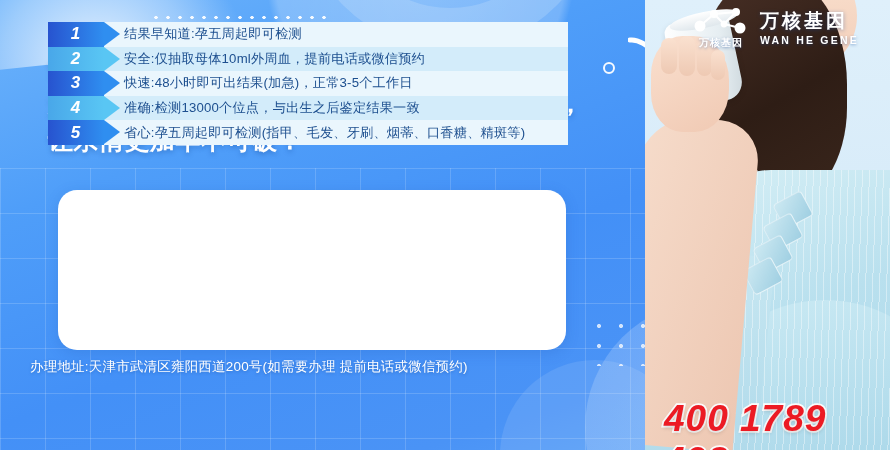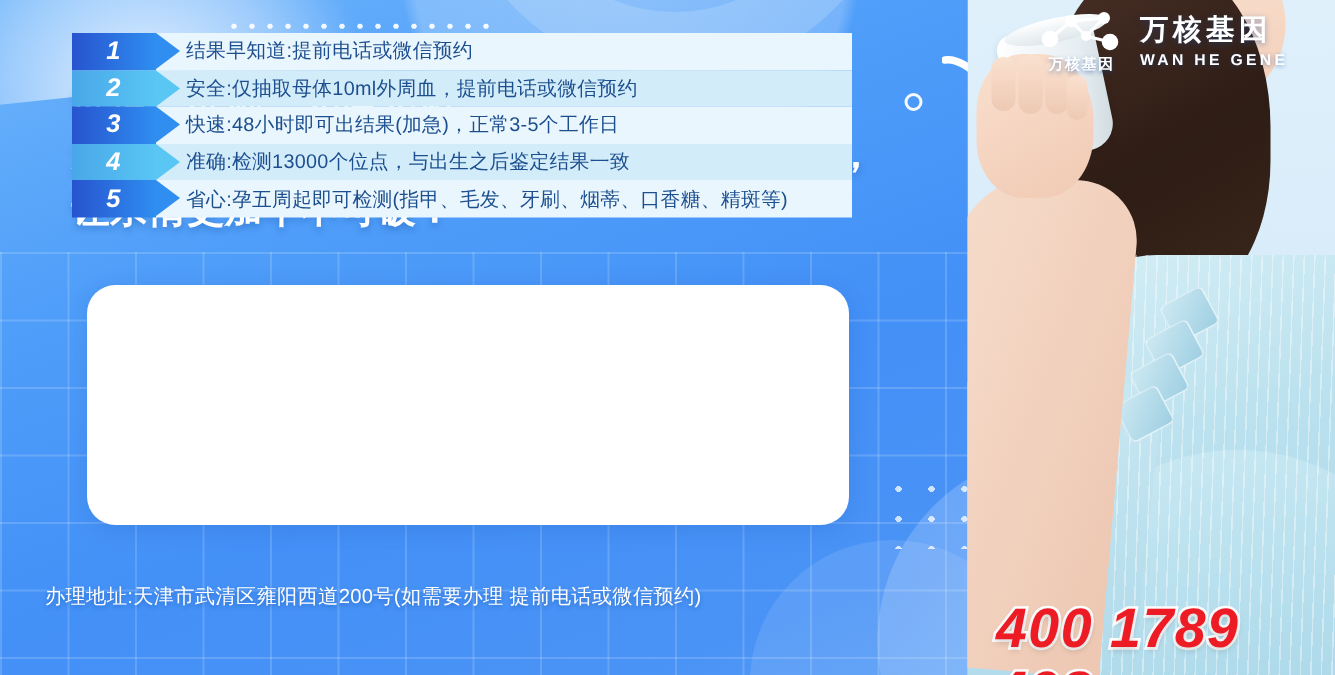--- a/index.html
+++ b/index.html
@@ -159,21 +159,21 @@
   .frow.odd .fnum{background:linear-gradient(90deg,#2753cf,#2f8ef0);}
   .frow.odd .fnum::after{border-left:16px solid #2f8ef0;}
   .frow.odd .ftext{background:#eaf6fd;}
   
   .frow.even .fnum{background:linear-gradient(90deg,#49a7e9,#59c6f4);}
   .frow.even .fnum::after{border-left:16px solid #59c6f4;}
   .frow.even .ftext{background:#d3ecfa;}
 
   
   #address{
-    position:absolute;left:30px;top:389px;
+    position:absolute;left:30px;top:358px;
     color:#ffffff;font-size:13.5px;letter-spacing:.2px;
     text-shadow:0 1px 3px rgba(20,70,150,.45);
   }
 
   
   #phone{
     position:absolute;left:648px;top:398px;
     font-size:37px;font-weight:bold;font-style:italic;
     color:#ec1b24;letter-spacing:1px;
     -webkit-text-stroke:3.5px #ffffff;
@@ -270,21 +270,21 @@
   <div id="headline">
     <div>舒适、准确、无痛无创</div>
     <div>无创亲子鉴定，为您带来轻松便捷的亲子鉴定，</div>
     <div>让亲情更加牢不可破！</div>
   </div>
 
   <div id="feature-card"></div>
   <div id="feature-list">
     <div class="frow odd">
       <div class="fnum">1</div>
-      <div class="ftext">结果早知道:提前电话或微信预约</div>
+      <div class="ftext">结果早知道:孕五周起即可检测</div>
     </div>
     <div class="frow even">
       <div class="fnum">2</div>
       <div class="ftext">安全:仅抽取母体10ml外周血，提前电话或微信预约</div>
     </div>
     <div class="frow odd">
       <div class="fnum">3</div>
       <div class="ftext">快速:48小时即可出结果(加急)，正常3-5个工作日</div>
     </div>
     <div class="frow even">

